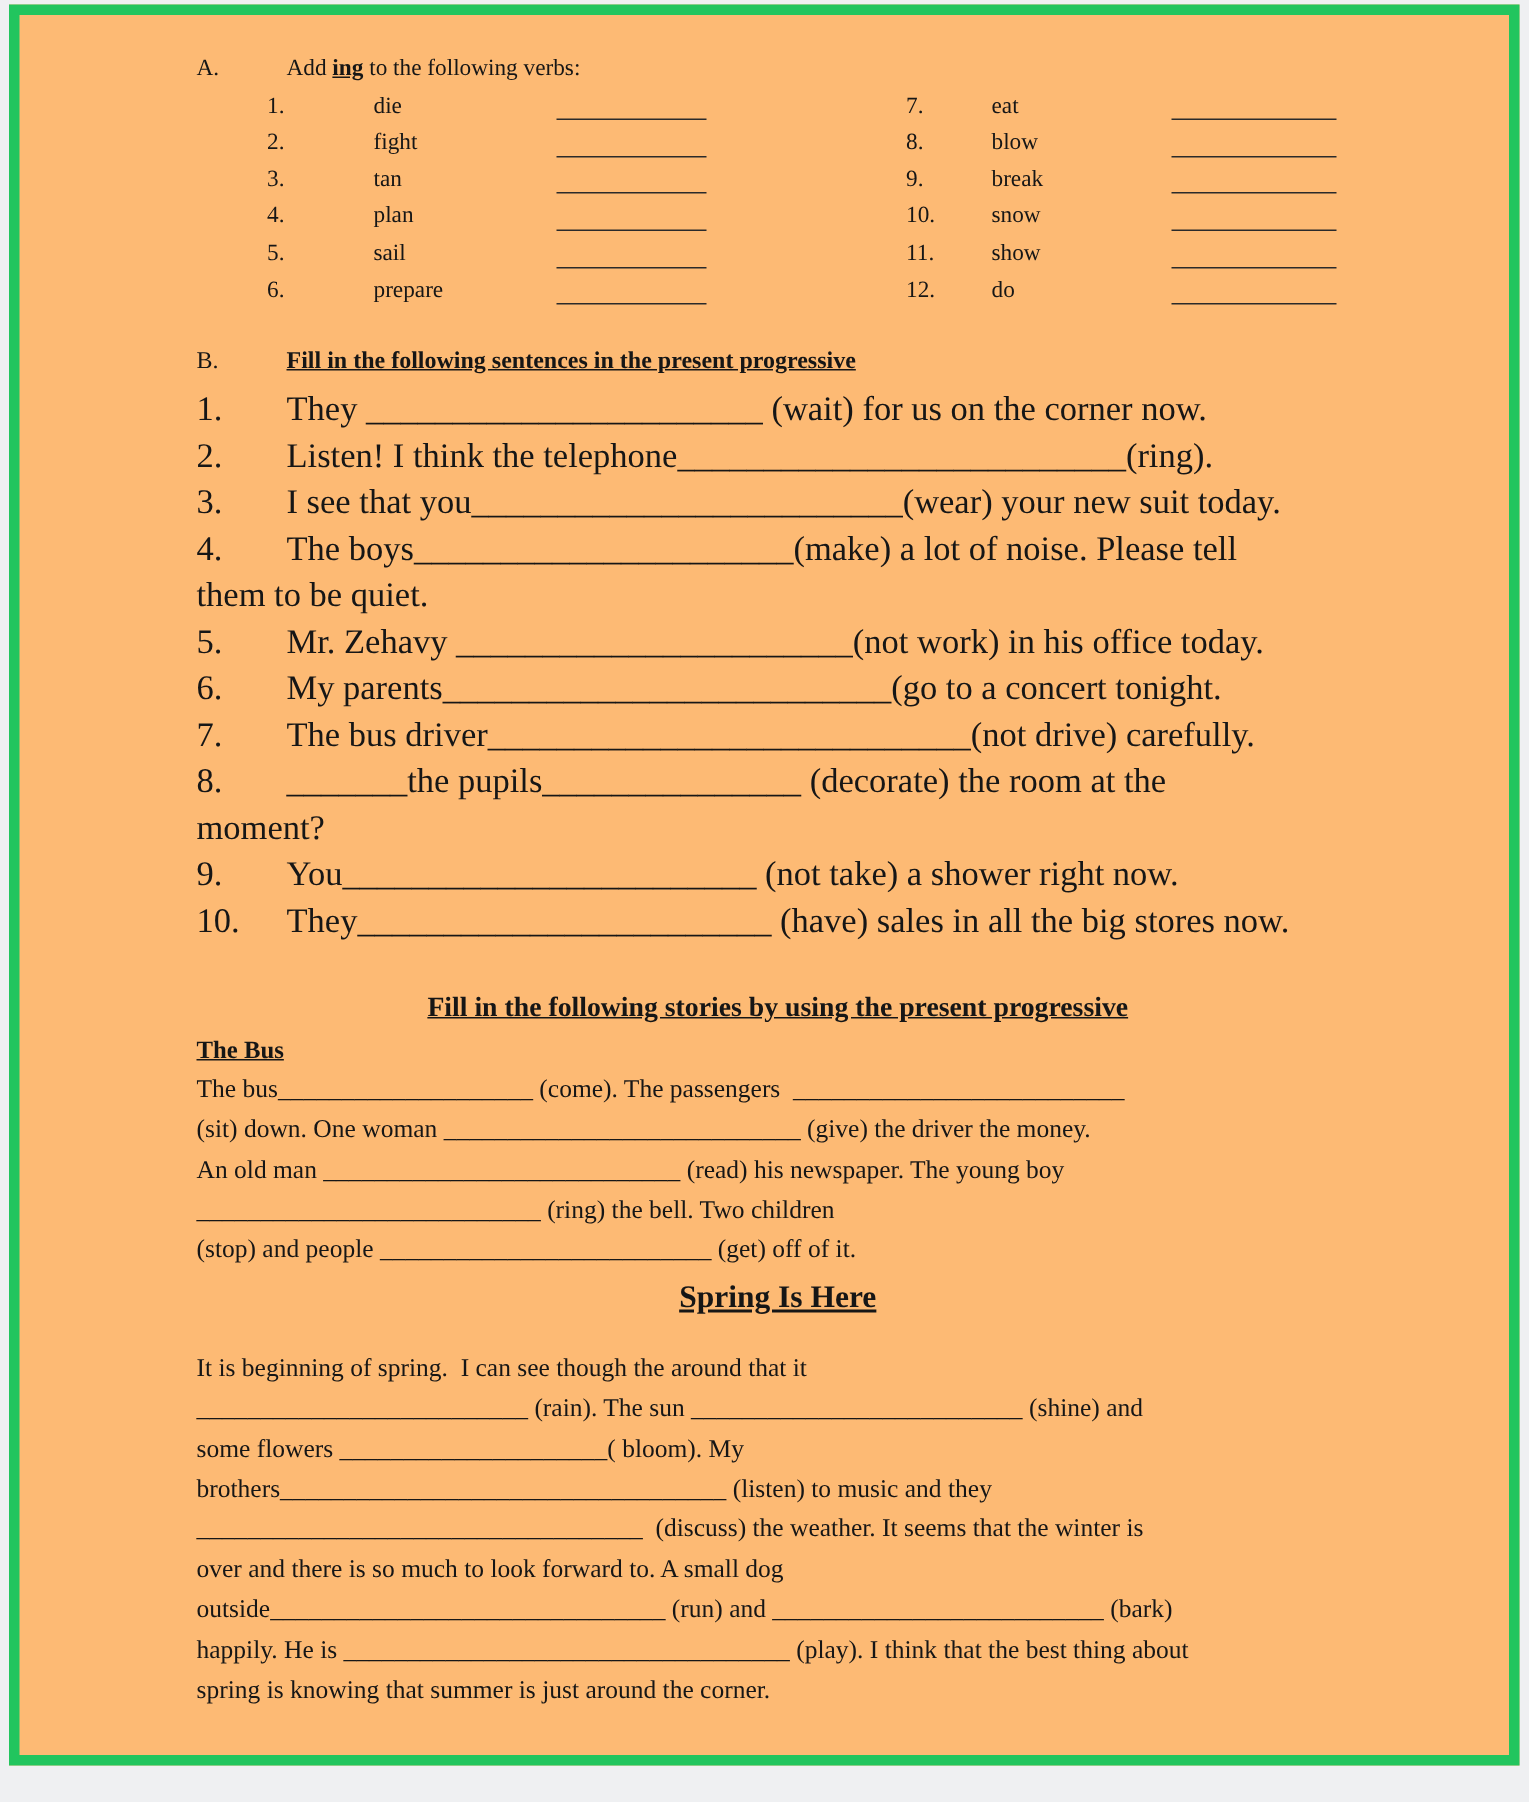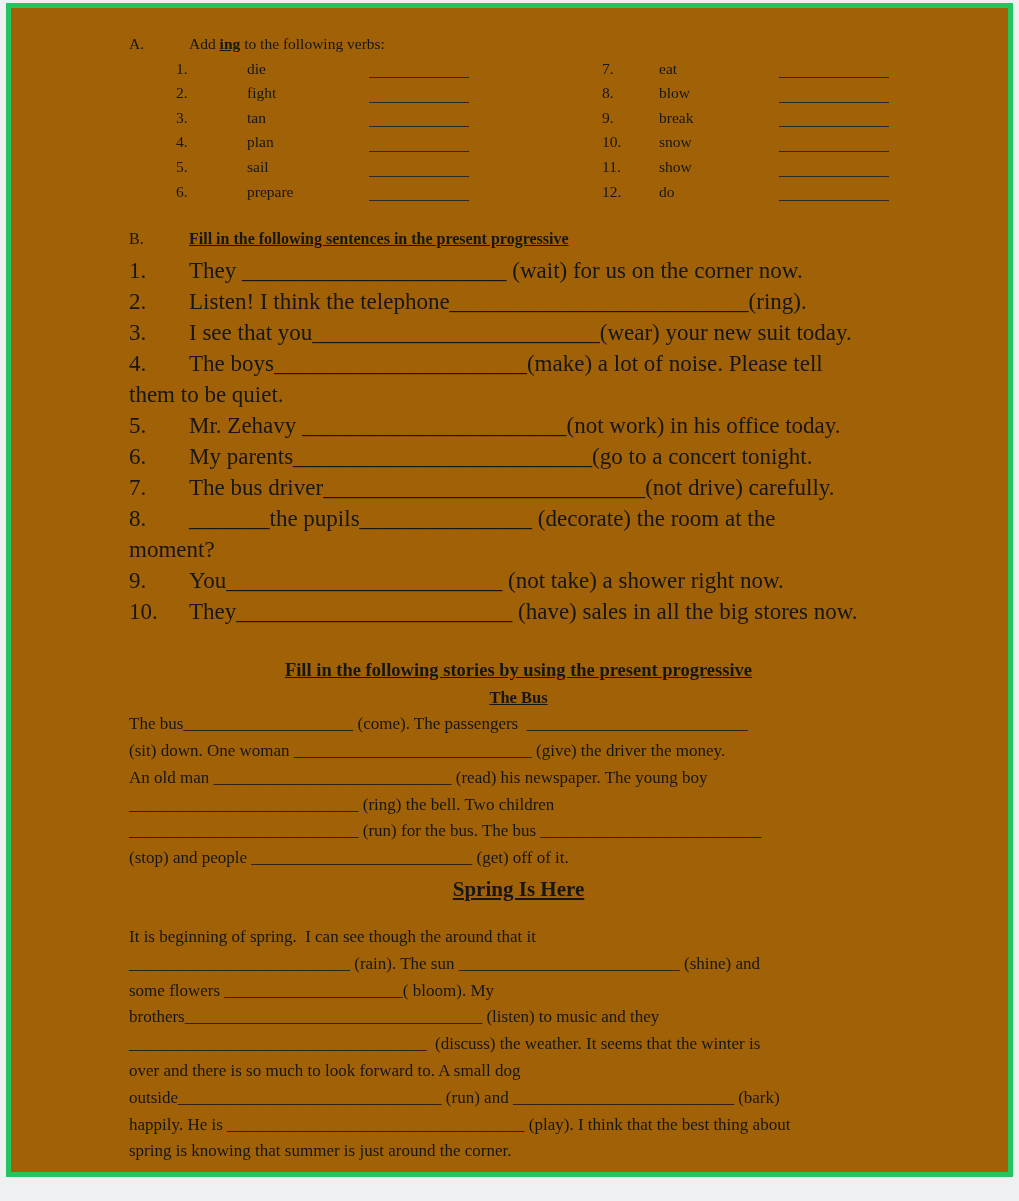--- a/index.html
+++ b/index.html
@@ -7,22 +7,22 @@
   body {
     background:#eff0f2;
     font-family:"Liberation Serif","DejaVu Serif",serif;
     color:#161616;
     overflow:hidden;
   }
   .page {
     margin:3px 6px 0;
     width:1007px;
     height:1174px;
-    background:#a16207;
-    border:5px solid #22c55e;
+    background:#fdba74;
+    border:7px solid #22c55e;
   }
   .content { padding:24px 100px 0 118px; }
 
   
   .sec-a { font-size:15.5px; line-height:24.6px; }
   .a-head { white-space:pre-wrap; }
   .a-label { display:inline-block; width:60px; }
   .a-ing { font-weight:bold; text-decoration:underline; }
   .a-row { display:flex; align-items:flex-end; height:24.6px; }
   .col-ind   { width:47px; }
@@ -40,21 +40,21 @@
   .b-title { font-weight:bold; text-decoration:underline; }
   .b-item { font-size:23px; line-height:31px; white-space:pre-wrap; }
   .b-num { display:inline-block; width:60px; white-space:normal; }
 
   
   .stories-head {
     text-align:center; font-weight:bold; text-decoration:underline;
     font-size:18.5px; line-height:26px; margin-top:30px;
   }
   .story-title {
-    text-align:center; font-weight:bold; text-decoration:underline;
+    font-weight:bold; text-decoration:underline;
     font-size:16.5px; line-height:26px; margin-top:2px;
   }
   .story { font-size:17px; line-height:26.8px; }
   .story-line { white-space:pre-wrap; }
   .spring-title {
     text-align:center; font-weight:bold; text-decoration:underline;
     font-size:21px; line-height:30px; margin-top:2px; margin-bottom:20px;
   }
 </style>
 </head>
@@ -146,21 +146,20 @@
     <div>
       <div class="stories-head">Fill in the following stories by using the present progressive</div>
 
       <div>
         <div class="story-title">The Bus</div>
         <div class="story">
           <div class="story-line">The bus____________________ (come). The passengers  __________________________</div>
           <div class="story-line">(sit) down. One woman ____________________________ (give) the driver the money.</div>
           <div class="story-line">An old man ____________________________ (read) his newspaper. The young boy</div>
           <div class="story-line">___________________________ (ring) the bell. Two children</div>
-          <div class="story-line">___________________________ (run) for the bus. The bus __________________________</div>
           <div class="story-line">(stop) and people __________________________ (get) off of it.</div>
         </div>
       </div>
 
       <div>
         <div class="spring-title">Spring Is Here</div>
         <div class="story">
           <div class="story-line">It is beginning of spring.  I can see though the around that it</div>
           <div class="story-line">__________________________ (rain). The sun __________________________ (shine) and</div>
           <div class="story-line">some flowers _____________________( bloom). My</div>

